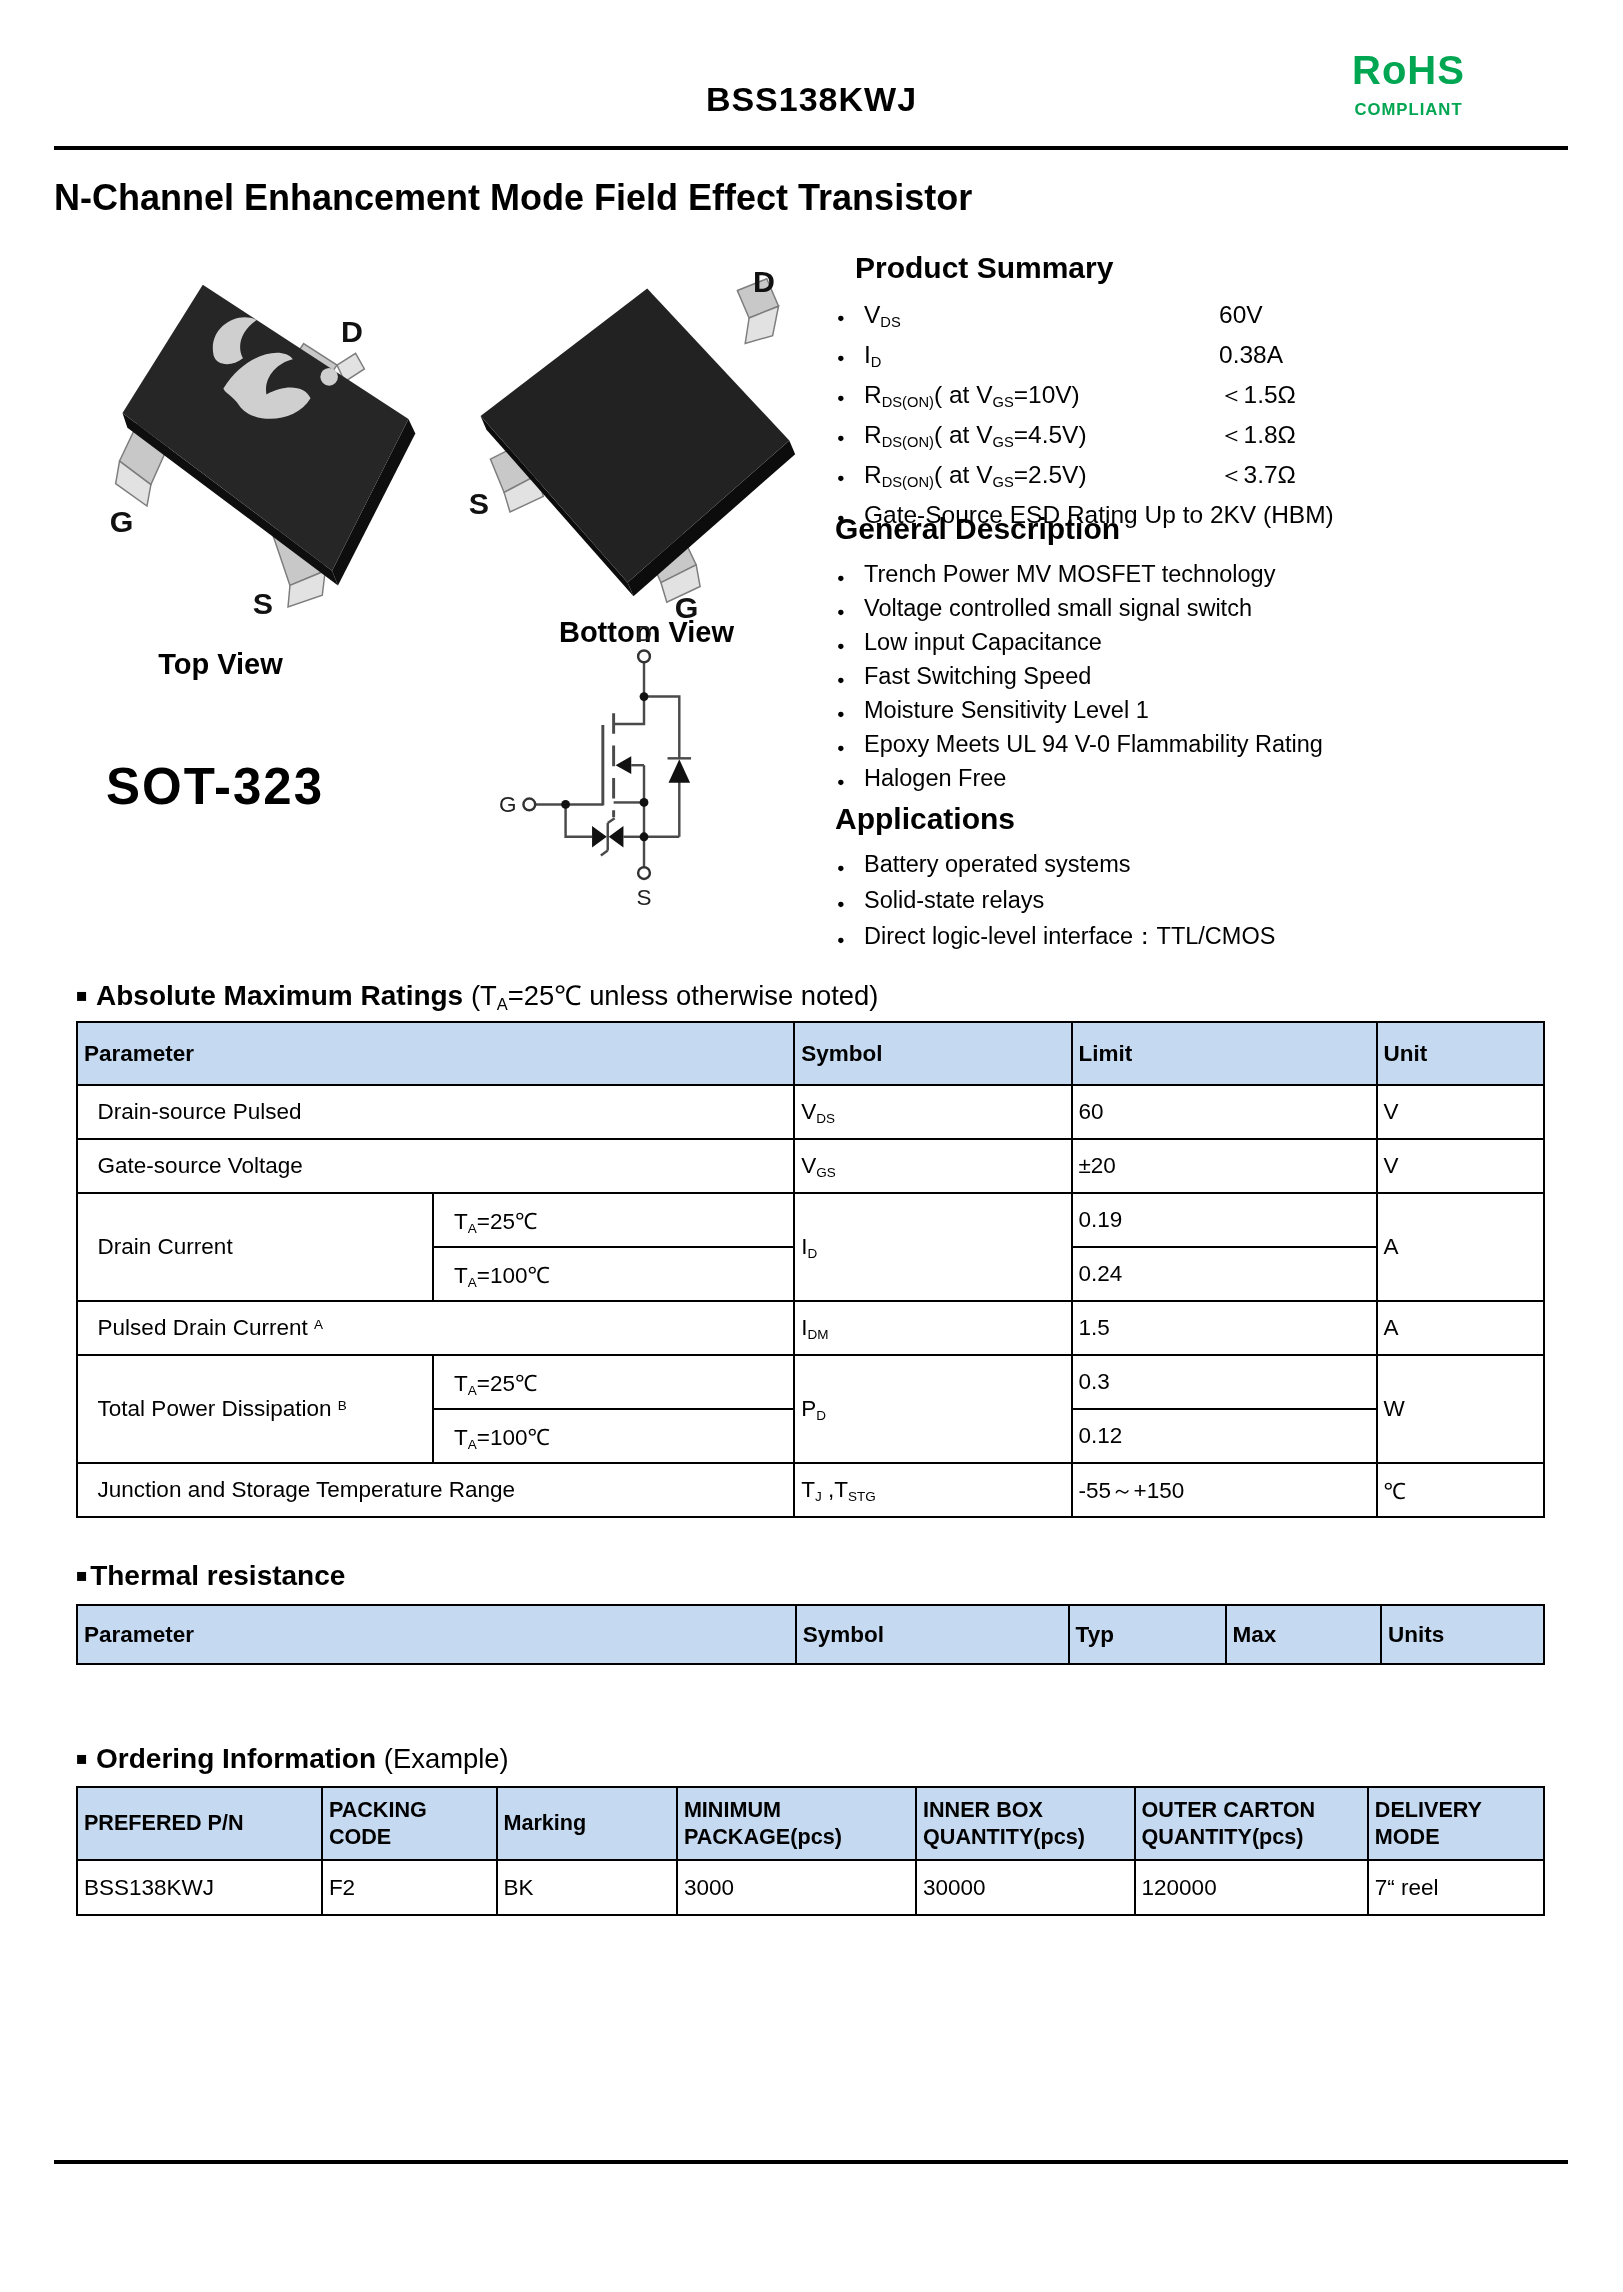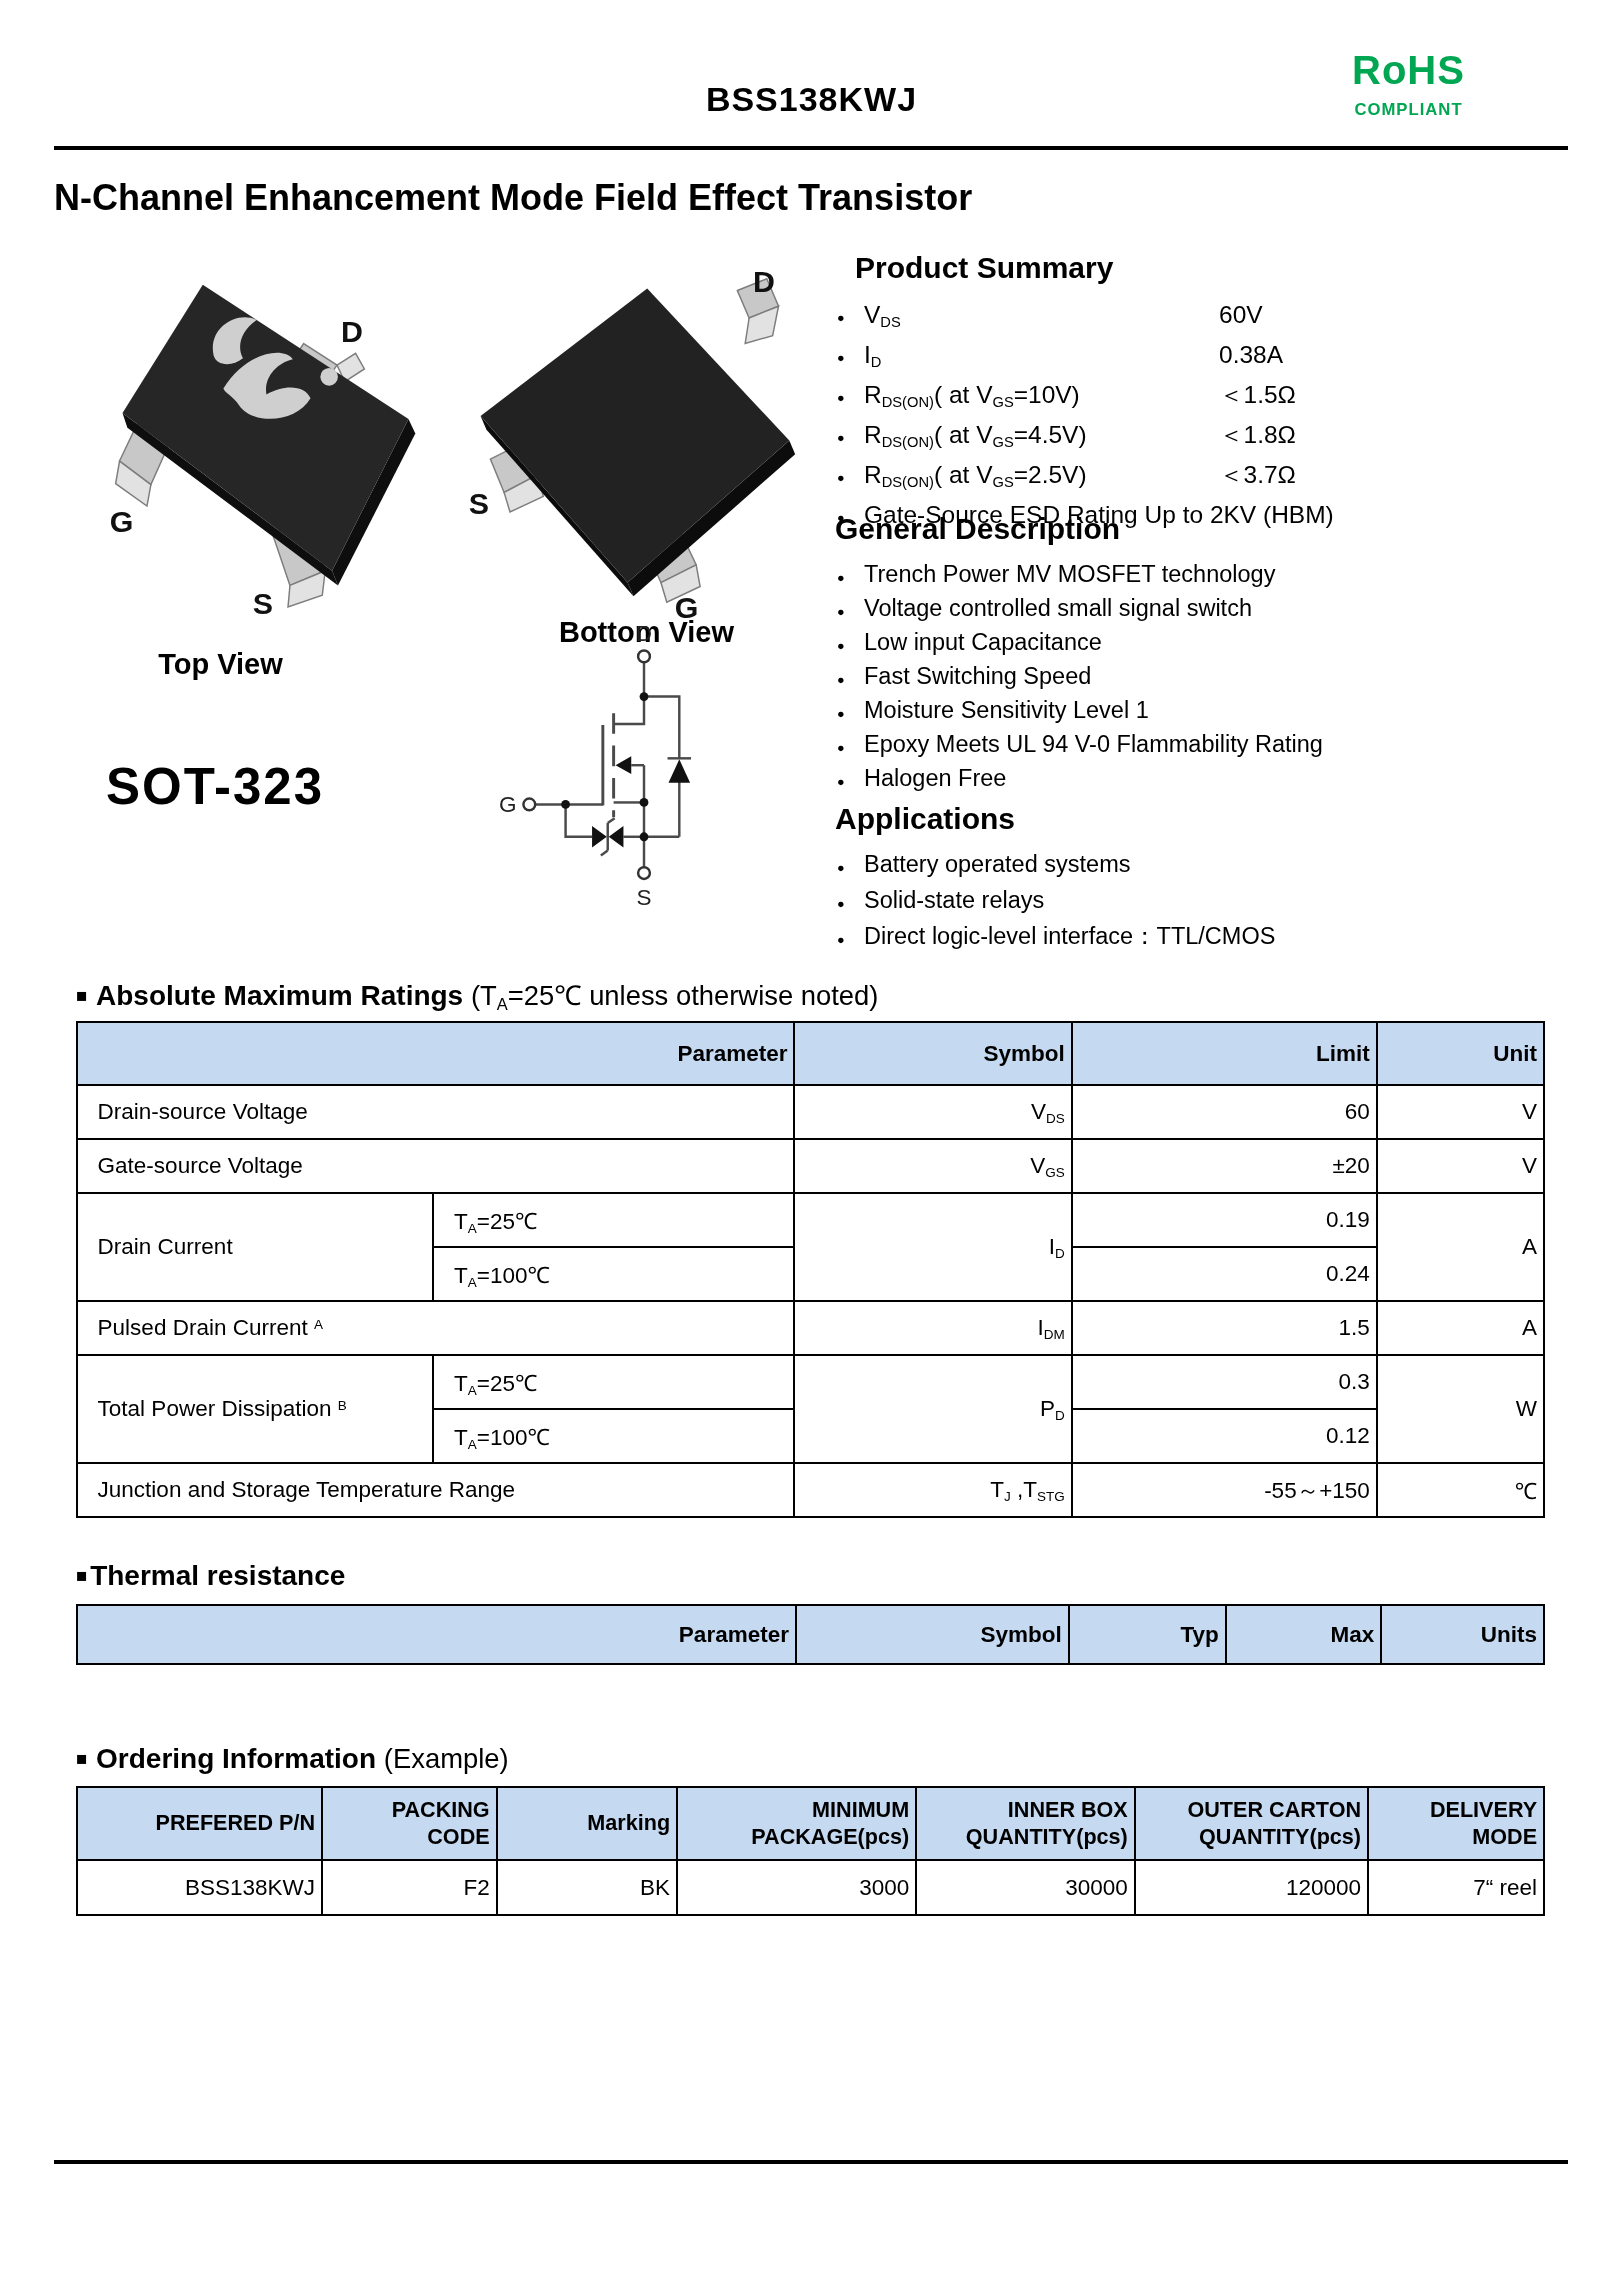--- a/index.html
+++ b/index.html
@@ -40,21 +40,21 @@
   .tbl-heading{position:absolute;left:76px;font-size:28px;}
   .tbl-heading .marker{font-size:18.6px;position:relative;top:-2.9px;margin-right:8.8px;}
   .tbl-heading .marker.tight{margin-right:2.9px;}
   .tbl-heading .hb{font-weight:bold;}
   .tbl-heading .hn{font-weight:normal;font-size:27.4px;}
 
   
   table.ds{position:absolute;left:76px;border-collapse:collapse;table-layout:fixed;
     border:2.9px solid #000;font-size:22.5px;}
   table.ds th,table.ds td{border:2px solid #000;border-top-width:2.9px;border-bottom-width:2.9px;
-    text-align:right;padding:2px 5.9px;overflow:hidden;}
+    text-align:left;padding:2px 5.9px;overflow:hidden;}
   table.ds th{background:var(--table-header-bg);font-weight:bold;}
   .amr{width:1469px;top:1021px;}
   .amr th{height:57px;}
   .amr td{height:48px;}
   .amr td.pname,.amr td.pcond{text-align:left;padding-left:19.6px;}
   .thr{width:1469px;top:1604px;}
   .thr th{height:53px;}
   .thr td{height:55px;}
   .thr td.pname{text-align:left;padding-left:19.6px;}
   .ord{width:1469px;top:1786px;}
@@ -207,21 +207,21 @@
         <col style="width:11.4%">
       </colgroup>
     <tbody>
         <tr>
       <th colspan="2">Parameter</th>
       <th>Symbol</th>
       <th>Limit</th>
       <th>Unit</th>
     </tr>
     <tr>
-      <td class="pname" colspan="2"><span>Drain-source Voltage</span></td>
+      <td class="pname" colspan="2"><span>Drain-source Pulsed</span></td>
       <td><span>V</span><sub>DS</sub></td>
       <td>60</td>
       <td>V</td>
     </tr>
     <tr>
       <td class="pname" colspan="2"><span>Gate-source Voltage</span></td>
       <td><span>V</span><sub>GS</sub></td>
       <td>±20</td>
       <td>V</td>
     </tr>

